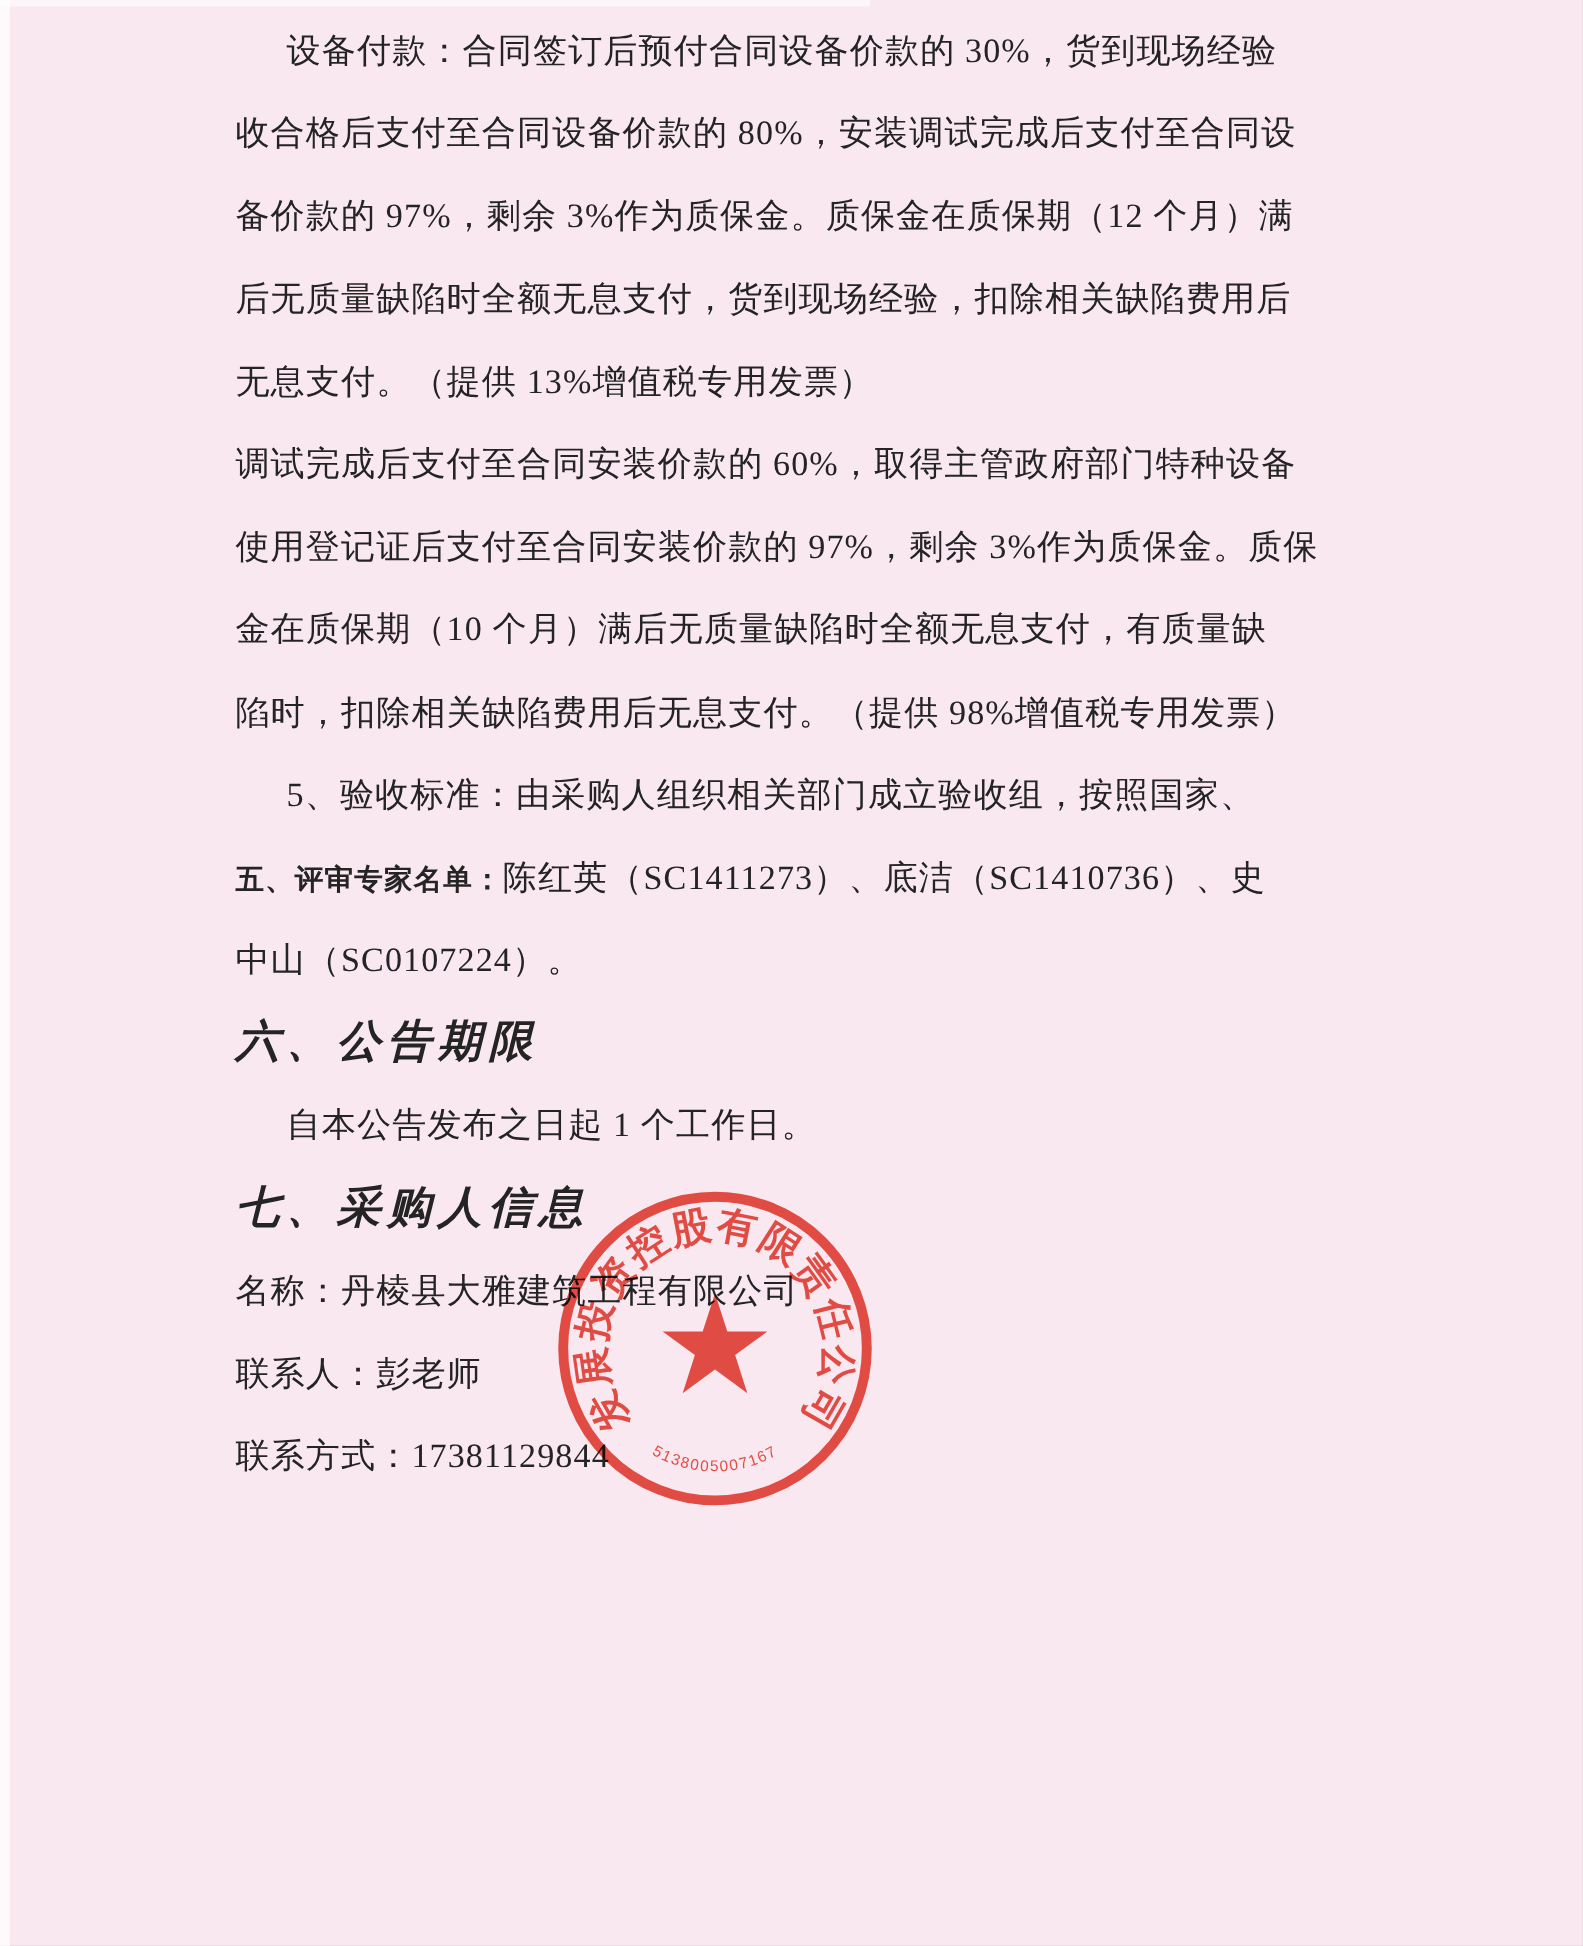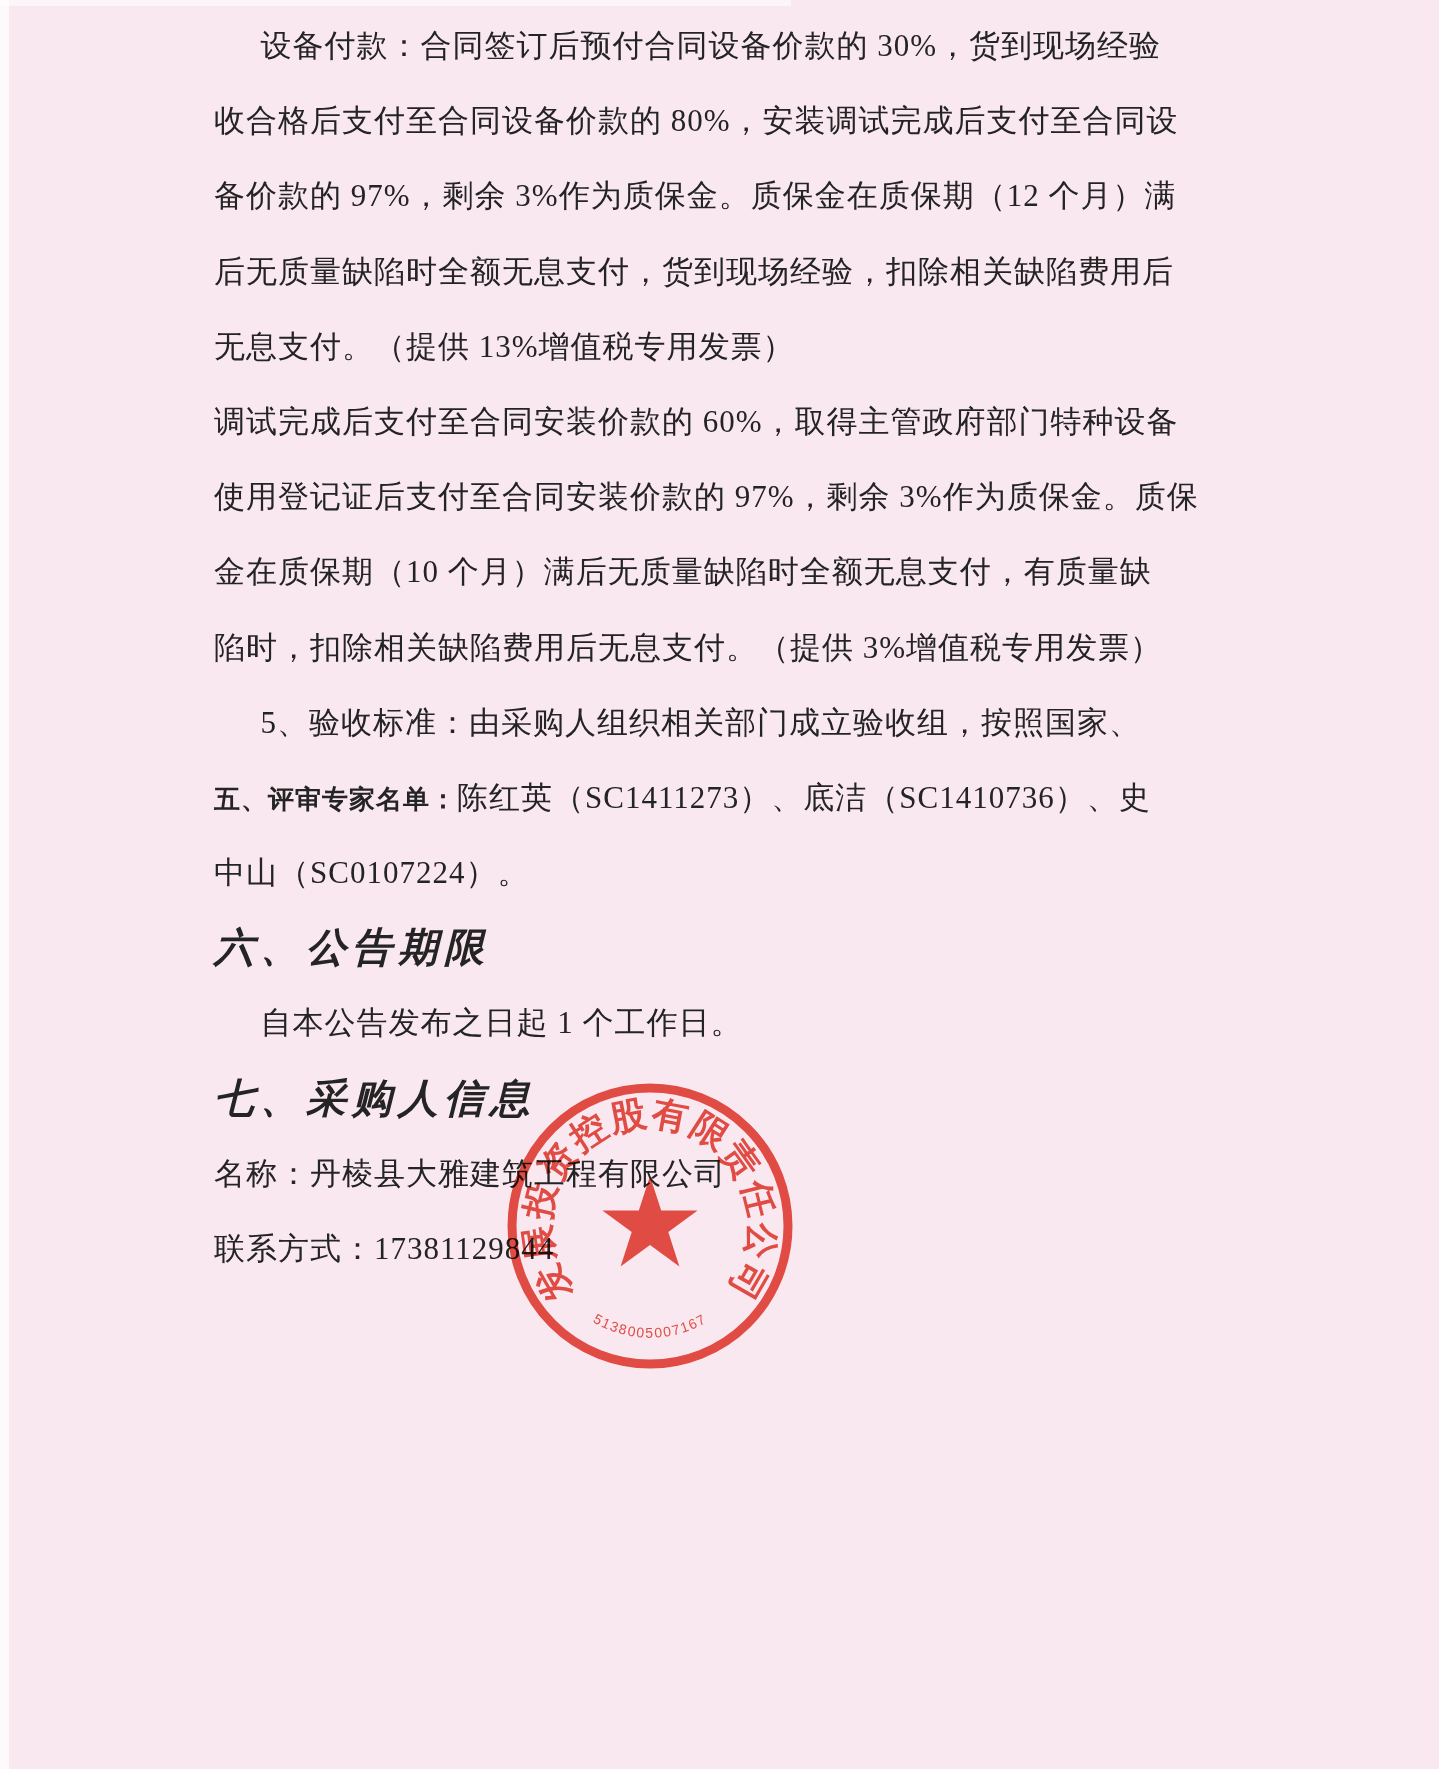--- a/index.html
+++ b/index.html
@@ -56,28 +56,29 @@
 
   <div class="text-block" id="doc-lines">
       <div class="line indent justify">设备付款：合同签订后预付合同设备价款的 30%，货到现场经验</div>
       <div class="line justify">收合格后支付至合同设备价款的 80%，安装调试完成后支付至合同设</div>
       <div class="line justify">备价款的 97%，剩余 3%作为质保金。质保金在质保期（12 个月）满</div>
       <div class="line justify">后无质量缺陷时全额无息支付，货到现场经验，扣除相关缺陷费用后</div>
       <div class="line">无息支付。（提供 13%增值税专用发票）</div>
       <div class="line justify">调试完成后支付至合同安装价款的 60%，取得主管政府部门特种设备</div>
       <div class="line justify">使用登记证后支付至合同安装价款的 97%，剩余 3%作为质保金。质保</div>
       <div class="line justify">金在质保期（10 个月）满后无质量缺陷时全额无息支付，有质量缺</div>
-      <div class="line">陷时，扣除相关缺陷费用后无息支付。（提供 3%增值税专用发票）</div>
+      <div class="line">陷时，扣除相关缺陷费用后无息支付。（提供 98%增值税专用发票）</div>
       <div class="line indent justify">5、验收标准：由采购人组织相关部门成立验收组，按照国家、</div>
       <div class="line justify"><span class="b">五、评审专家名单：</span><span>陈红英（SC1411273）、底洁（SC1410736）、史</span></div>
       <div class="line">中山（SC0107224）。</div>
       <div class="line bold-line">六、公告期限</div>
       <div class="line indent">自本公告发布之日起 1 个工作日。</div>
       <div class="line bold-line">七、采购人信息</div>
       <div class="line">名称：丹棱县大雅建筑工程有限公司</div>
+      <div class="line">联系人：彭老师</div>
       <div class="line">联系方式：17381129844</div>
     </div>
 
   <svg class="stamp" viewBox="-172 -172 344 344" xmlns="http://www.w3.org/2000/svg">
     <defs>
       <path id="ringPath" d="M -64,77 A 100,100 0 1 1 64,77" fill="none"></path>
       <path id="serialPath" d="M -76,82 A 112,112 0 0 0 76,82" fill="none"></path>
     </defs>
     <circle cx="0" cy="0" r="138" fill="none" stroke="currentColor" stroke-width="9"></circle>
     <polygon fill="currentColor" points="0,-50 11.2,-15.5 47.6,-15.5 18.3,5.9 29.4,40.5 0,19.1 -29.4,40.5 -18.3,5.9 -47.6,-15.5 -11.2,-15.5"></polygon>

